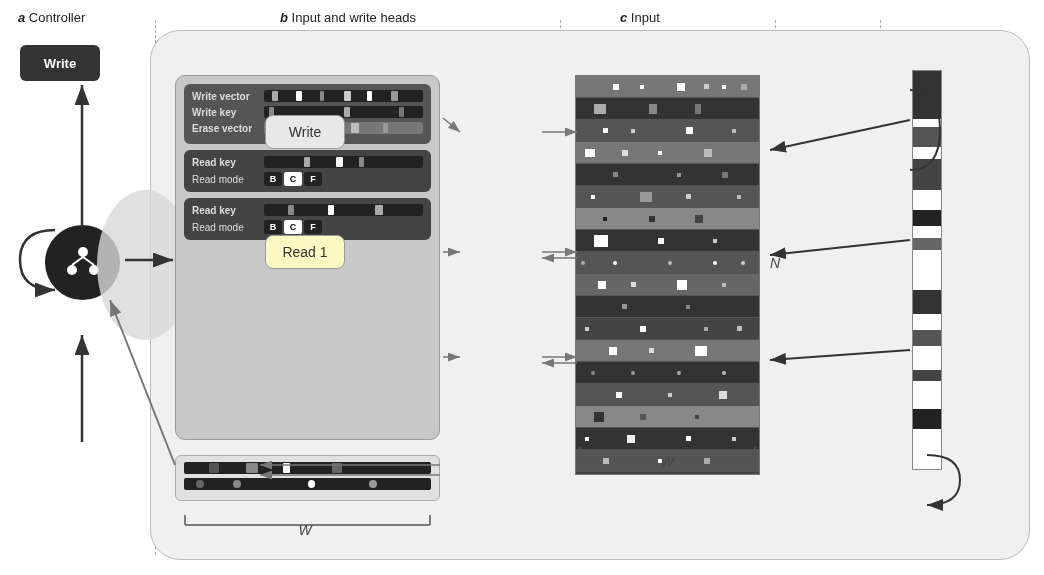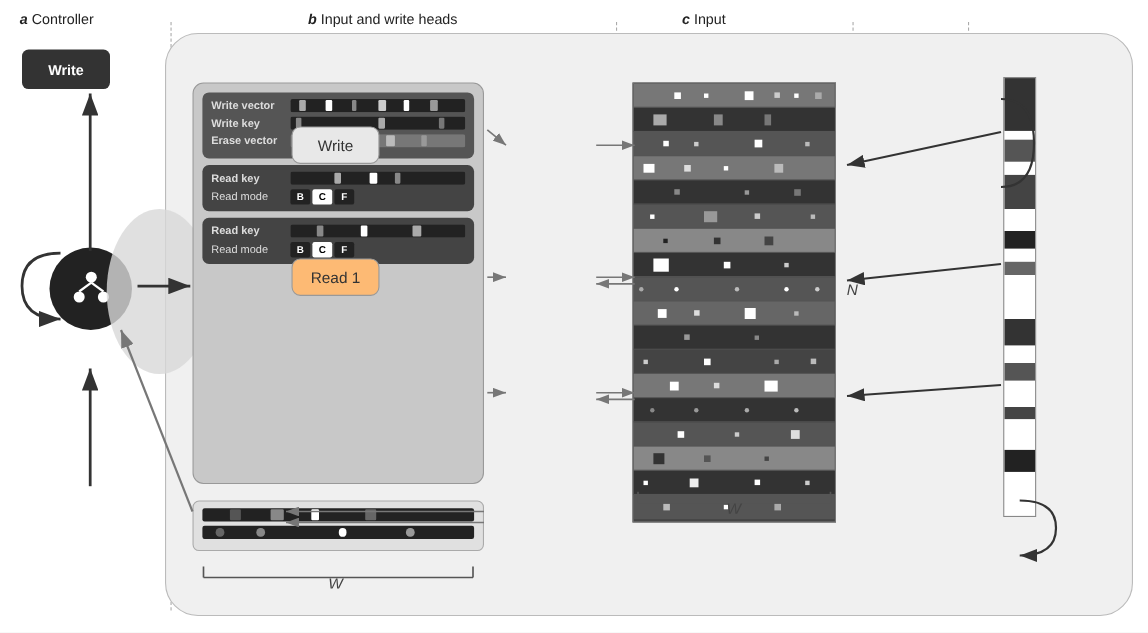--- a/index.html
+++ b/index.html
@@ -195,21 +195,21 @@
       font-size: 14px;
       color: #333;
     }
 
     .read1-btn {
       position: absolute;
       left: 265px;
       top: 235px;
       width: 80px;
       height: 34px;
-      background: #fdba74;
+      background: #fef9c3;
       border: 1.5px solid #999;
       border-radius: 8px;
       display: flex;
       align-items: center;
       justify-content: center;
       font-size: 14px;
       color: #333;
     }
 
     .read2-btn {

